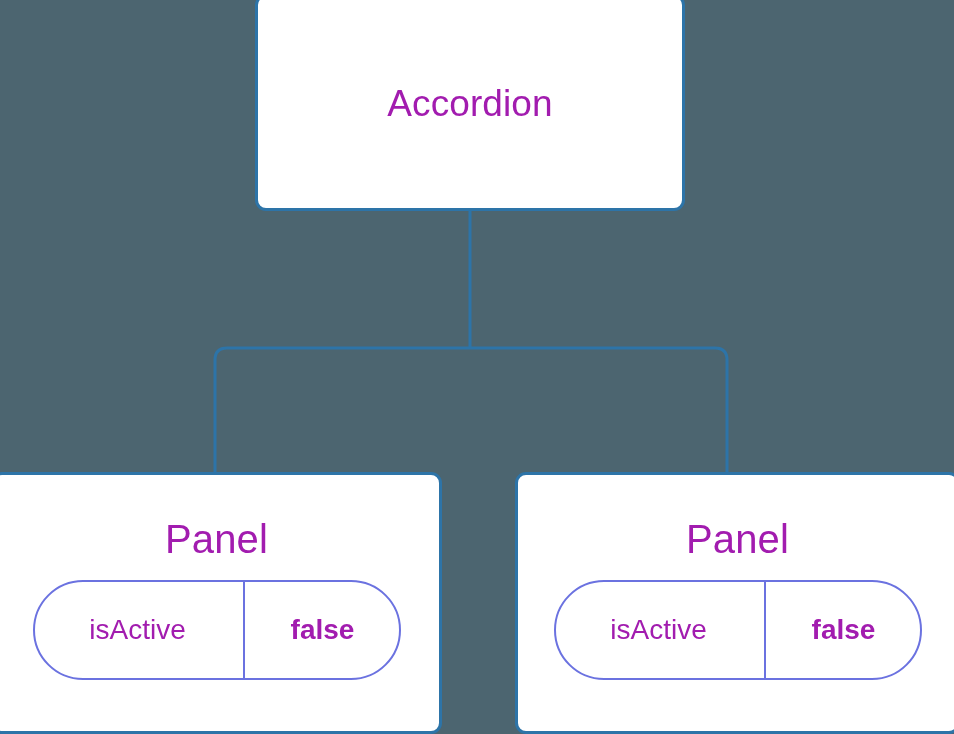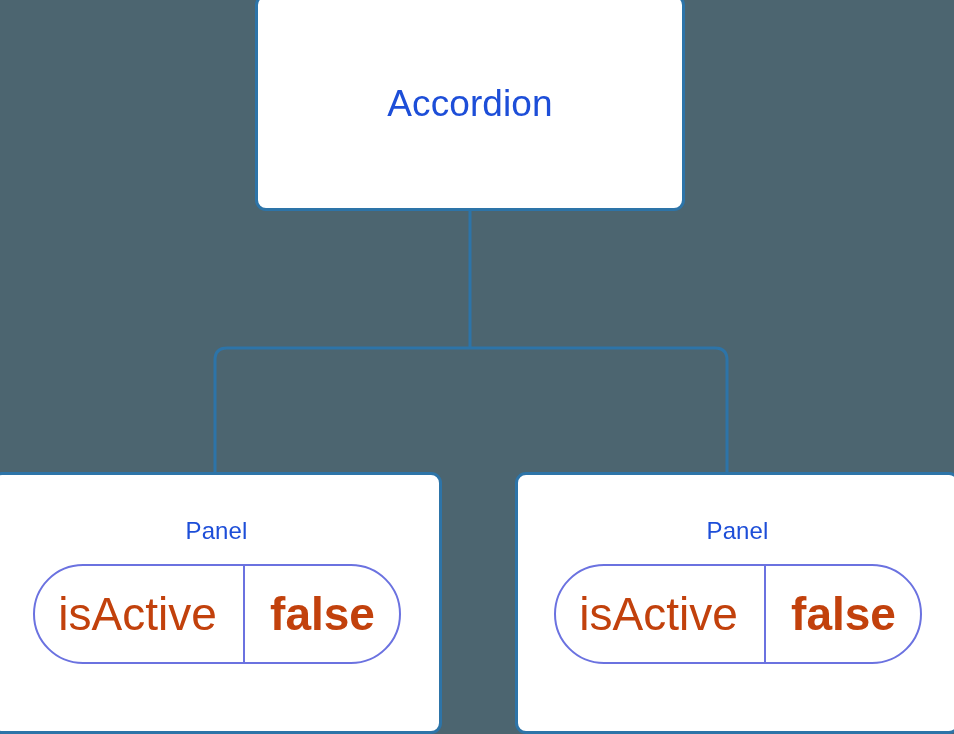--- a/index.html
+++ b/index.html
@@ -40,21 +40,21 @@
     background: #ffffff;
     border: 3px solid #2d74a8;
     border-radius: 11px;
     box-sizing: border-box;
     display: flex;
     flex-direction: column;
     align-items: center;
   }
 
   .node-title {
-    color: #1d4ed8;
+    color: #a21caf;
     font-weight: 400;
     letter-spacing: 0.1px;
     white-space: nowrap;
   }
 
   
   #node-accordion {
     left: 255px;
     top: -6px;
     width: 430px;
@@ -75,21 +75,21 @@
   }
   #node-panel-left {
     left: -9px;
     width: 451px;
   }
   #node-panel-right {
     left: 515px;
     width: 445px;
   }
   .node-panel .node-title {
-    font-size: 24px;
+    font-size: 40px;
     line-height: 1;
   }
 
   
   .pill {
     margin-top: 21px;
     height: 100px;
     border: 2px solid #6b72e0;
     border-radius: 50px;
     box-sizing: border-box;
@@ -98,22 +98,22 @@
     background: transparent;
   }
   #node-panel-left .pill { width: 368px; }
   #node-panel-right .pill { width: 368px; }
 
   .pill-key,
   .pill-val {
     display: flex;
     align-items: center;
     justify-content: center;
-    color: #c2410c;
-    font-size: 46px;
+    color: #a21caf;
+    font-size: 28px;
     line-height: 1;
     white-space: nowrap;
     box-sizing: border-box;
   }
   .pill-key {
     flex: 0 0 210px;
     border-right: 2px solid #6b72e0;
     padding-right: 2px;
   }
   .pill-val {

